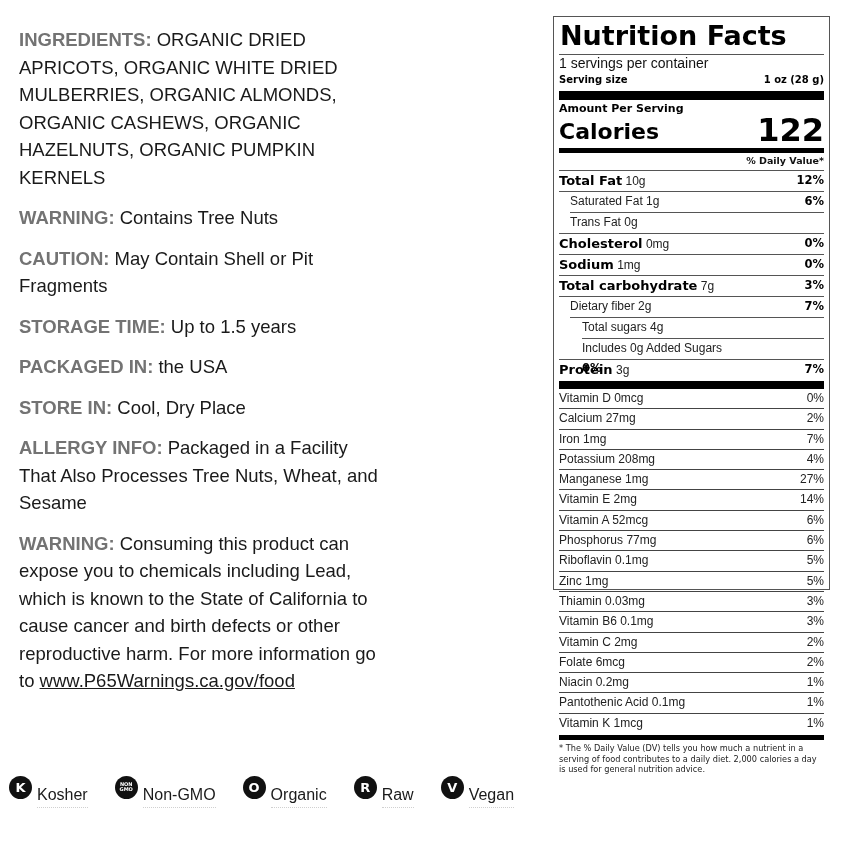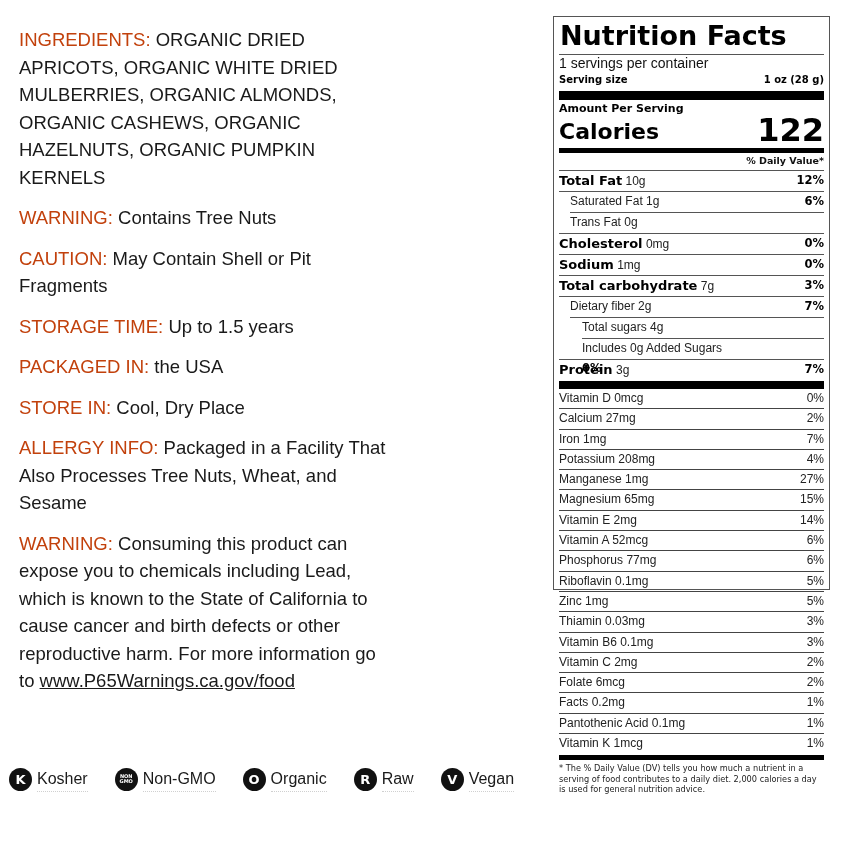--- a/index.html
+++ b/index.html
@@ -2,29 +2,29 @@
 <html><head>
 <meta charset="utf-8">
 <style>
   * { box-sizing: border-box; margin: 0; padding: 0; }
   html, body { width: 850px; height: 847px; background: #ffffff; overflow: hidden; }
   body { position: relative; font-family: "Liberation Sans", sans-serif; color: #111111; }
 
   
   .left { position: absolute; left: 19px; top: 26px; width: 370px; font-size: 18.5px; line-height: 27.5px; color: #1a1a1a; }
   .para { margin-bottom: 13px; }
-  .para b { font-weight: 400; color: #c2410c; }
+  .para b { font-weight: 700; color: #737373; }
   .para a { color: #1a1a1a; text-decoration: underline; }
 
   
   .badges { position: absolute; left: 9px; top: 766px; display: flex; align-items: center; }
   .badge { display: flex; align-items: center; margin-right: 27px; cursor: pointer; }
   .badge-icon { width: 23px; height: 23px; border-radius: 50%; background: #111; color: #fff; display: flex; align-items: center; justify-content: center; font-weight: 700; font-size: 13px; font-family: "DejaVu Sans", sans-serif; margin-right: 5px; }
   .badge-icon.small { font-size: 5px; line-height: 5px; text-align: center; flex-direction: column; }
-  .badge-label { font-size: 16px; color: #1a1a1a; border-bottom: 1px dotted #d0d0d0; padding-bottom: 3px; margin-top: 4px; }
+  .badge-label { font-size: 16px; color: #1a1a1a; border-bottom: 1px dotted #d0d0d0; padding-bottom: 3px; margin-top: 20px; }
 
   
   .nf { position: absolute; left: 553px; top: 16px; width: 277px; height: 574px; border: 1px solid #555; padding: 3px 5px 0 5px; font-family: "Liberation Sans", sans-serif; }
   .nf-title { font-family: "DejaVu Sans", sans-serif; font-weight: 900; font-size: 27px; letter-spacing: 0px; line-height: 31px; color: #000; padding-left: 1px; }
   .hr1 { border-top: 1px solid #555; margin-top: 3px; }
   .servings { font-size: 14px; line-height: 15px; color: #111; margin-top: 1px; }
   .serving-size { display: flex; justify-content: space-between; font-family: "DejaVu Sans", sans-serif; font-weight: 700; font-size: 10px; line-height: 18px; color: #000; }
   .bar-thick { height: 9px; background: #000; margin-top: 2px; }
   .amount { font-family: "DejaVu Sans", sans-serif; font-weight: 700; font-size: 11px; margin-top: 3px; line-height: 12px; color: #000; }
   .calories-row { display: flex; justify-content: space-between; align-items: flex-end; line-height: 26px; color: #000; }
@@ -160,24 +160,20 @@
     </div>
   <div class="vrow">
       <span>Potassium 208mg</span>
       <span class="pct">4%</span>
     </div>
   <div class="vrow">
       <span>Manganese 1mg</span>
       <span class="pct">27%</span>
     </div>
   <div class="vrow">
-      <span>Magnesium 65mg</span>
-      <span class="pct">15%</span>
-    </div>
-  <div class="vrow">
       <span>Vitamin E 2mg</span>
       <span class="pct">14%</span>
     </div>
   <div class="vrow">
       <span>Vitamin A 52mcg</span>
       <span class="pct">6%</span>
     </div>
   <div class="vrow">
       <span>Phosphorus 77mg</span>
       <span class="pct">6%</span>
@@ -200,21 +196,21 @@
     </div>
   <div class="vrow">
       <span>Vitamin C 2mg</span>
       <span class="pct">2%</span>
     </div>
   <div class="vrow">
       <span>Folate 6mcg</span>
       <span class="pct">2%</span>
     </div>
   <div class="vrow">
-      <span>Facts 0.2mg</span>
+      <span>Niacin 0.2mg</span>
       <span class="pct">1%</span>
     </div>
   <div class="vrow">
       <span>Pantothenic Acid 0.1mg</span>
       <span class="pct">1%</span>
     </div>
   <div class="vrow last">
       <span>Vitamin K 1mcg</span>
       <span class="pct">1%</span>
     </div>

